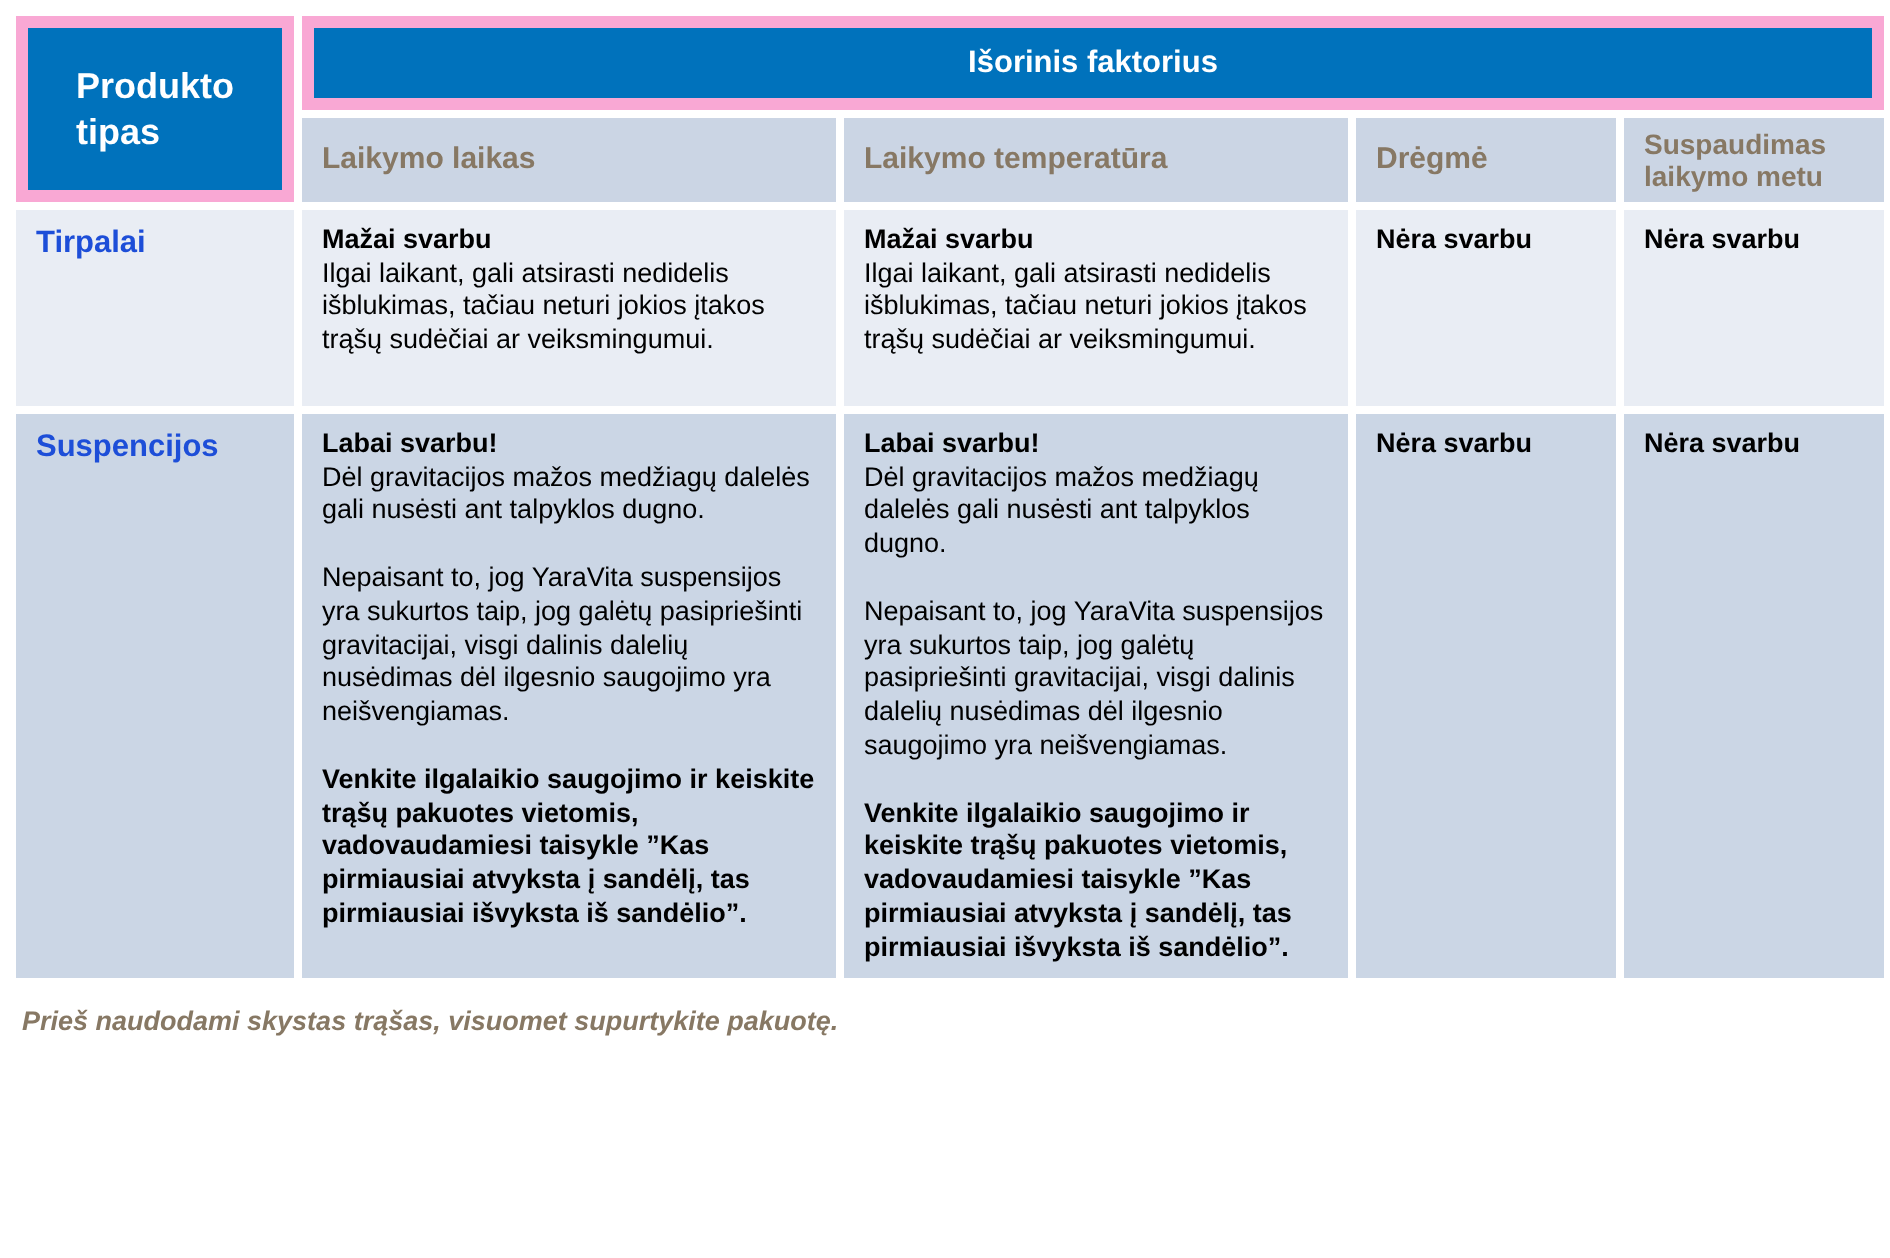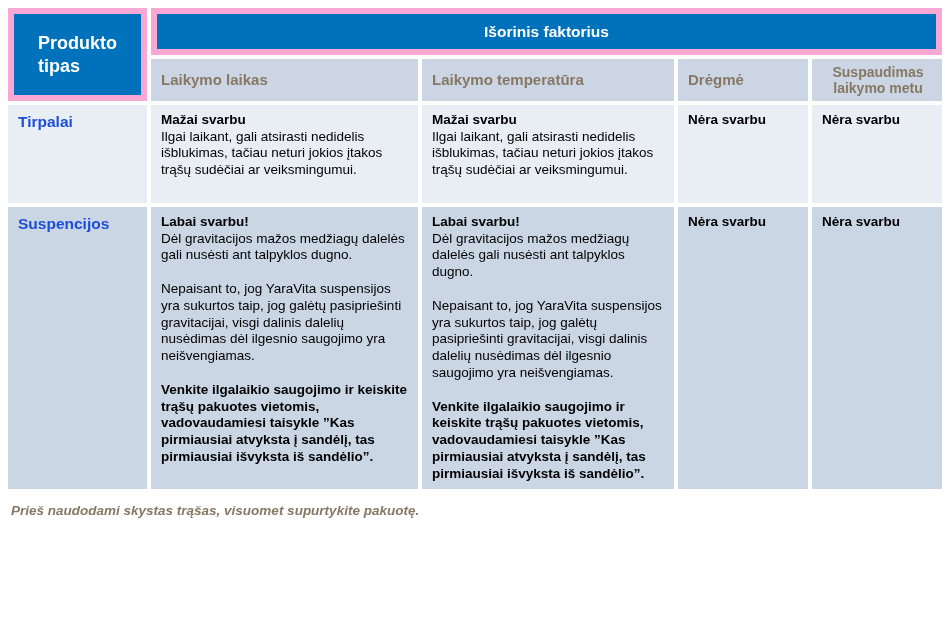--- a/index.html
+++ b/index.html
@@ -50,21 +50,20 @@
   .subheader-cell {
     grid-row: 2;
     background: #CBD5E4;
     color: #877864;
     font-weight: bold;
     font-size: 15px;
     display: flex;
     align-items: center;
     padding: 2px 8px 2px 10px;
     line-height: 1.15;
-    text-align: center;
   }
   .subheader-cell.small { font-size: 14px; }
 
   
   .row-label {
     font-weight: bold;
     font-size: 15.5px;
     color: #1d4ed8;
     padding: 8px 10px;
   }

